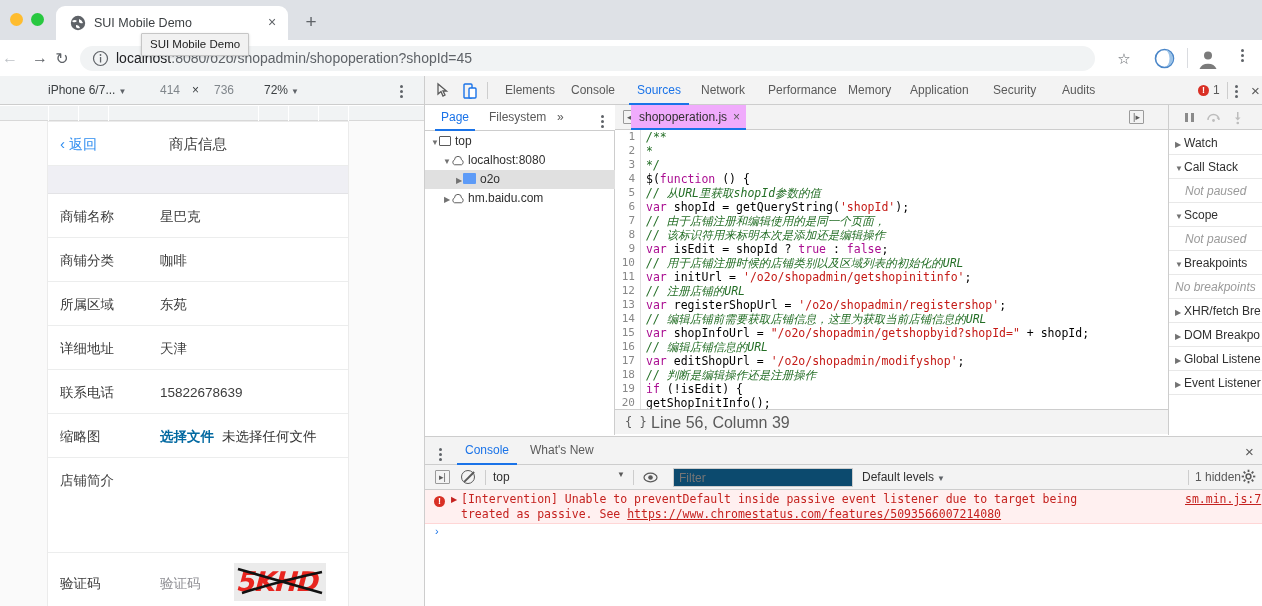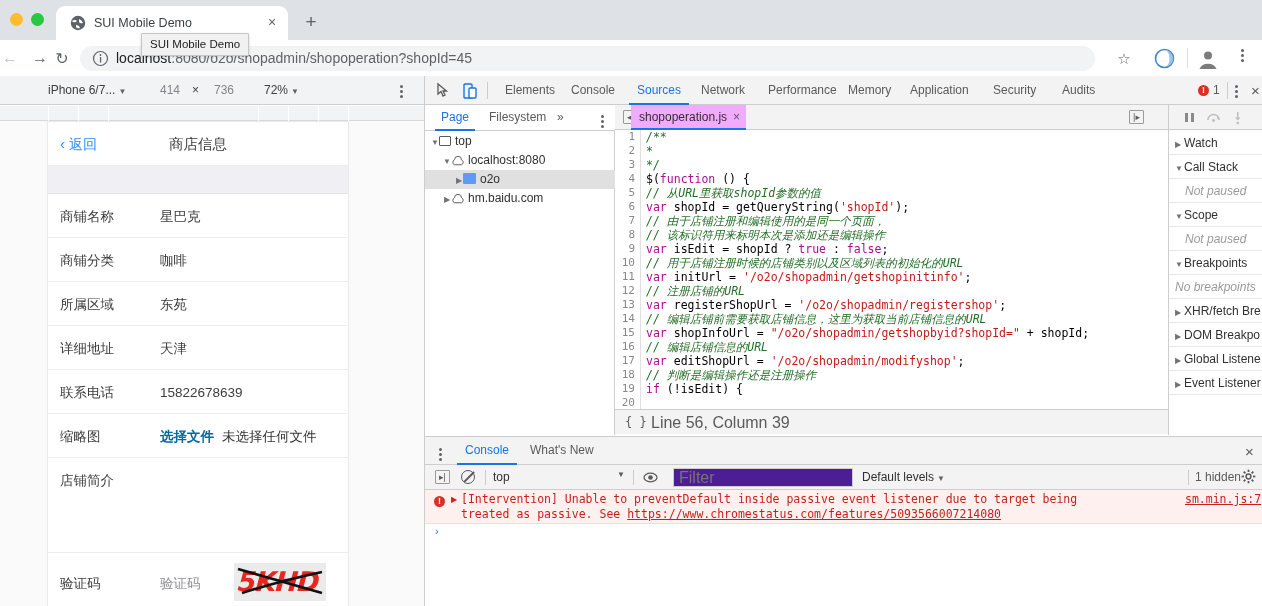--- a/index.html
+++ b/index.html
@@ -241,21 +241,21 @@
   #con-sidebar-btn { position:absolute; left:10px; top:5px; width:15px; height:14px; border:1px solid #9a9a9a; border-radius:1px; font-size:9px; text-align:center; line-height:13px; color:#5a5a5a; cursor:pointer;}
   #con-clear { position:absolute; left:36px; top:5px; width:14px; height:14px; border-radius:50%; border:1.5px solid #5a5a5a; cursor:pointer;}
   #con-clear:after { content:""; position:absolute; left:0px; top:5px; width:14px; height:1.5px; background:#5a5a5a; transform:rotate(-45deg); }
   #con-sep1 { position:absolute; left:60px; top:5px; width:1px; height:15px; background:#cdcdcd; }
   #con-ctx { position:absolute; left:68px; top:4px; font-size:12px; color:#303030; line-height:17px; cursor:pointer;}
   #con-ctx-caret { position:absolute; left:192px; top:5px; font-size:8px; color:#5a5a5a; }
   #con-sep2 { position:absolute; left:208px; top:5px; width:1px; height:15px; background:#cdcdcd; }
   #con-eye { position:absolute; left:218px; top:5px; width:15px; height:15px; cursor:pointer;}
   #con-filter {
     position:absolute; left:248px; top:3px; width:180px; height:19px;
-    border:1px solid #cdcdcd; background:#4c1d95; font-size:16px; color:#9a9a9a; padding:0 5px; line-height:17px;
+    border:1px solid #cdcdcd; background:#0c4a6e; font-size:12px; color:#9a9a9a; padding:0 5px; line-height:17px;
     font-family:"Liberation Sans", sans-serif;
   }
   #con-levels { position:absolute; left:437px; top:4px; font-size:12px; color:#303030; line-height:17px; cursor:pointer;}
   #con-sep3 { position:absolute; left:763px; top:5px; width:1px; height:15px; background:#cdcdcd; }
   #con-hidden { position:absolute; left:770px; top:4px; font-size:12px; color:#5a5a5a; line-height:17px; cursor:pointer;}
   #con-gear { position:absolute; left:816px; top:4px; width:15px; height:15px; cursor:pointer;}
   #con-body { position:absolute; left:0; top:53px; width:838px; height:117px; background:#fff; overflow:hidden; }
   #err-row {
     position:relative; background:#fff0f0; border-bottom:1px solid #ffd6d6;
     min-height:34px; padding:3px 0 4px 0;
@@ -510,20 +510,21 @@
           <div class="cl"><span class="c-com">    // 用于店铺注册时候的店铺类别以及区域列表的初始化的URL</span></div>
           <div class="cl"><span class="c-pln">    </span><span class="c-kw">var</span><span class="c-pln"> initUrl = </span><span class="c-str">'/o2o/shopadmin/getshopinitinfo'</span><span class="c-pln">;</span></div>
           <div class="cl"><span class="c-com">    // 注册店铺的URL</span></div>
           <div class="cl"><span class="c-pln">    </span><span class="c-kw">var</span><span class="c-pln"> registerShopUrl = </span><span class="c-str">'/o2o/shopadmin/registershop'</span><span class="c-pln">;</span></div>
           <div class="cl"><span class="c-com">    // 编辑店铺前需要获取店铺信息，这里为获取当前店铺信息的URL</span></div>
           <div class="cl"><span class="c-pln">    </span><span class="c-kw">var</span><span class="c-pln"> shopInfoUrl = </span><span class="c-str">"/o2o/shopadmin/getshopbyid?shopId="</span><span class="c-pln"> + shopId;</span></div>
           <div class="cl"><span class="c-com">    // 编辑店铺信息的URL</span></div>
           <div class="cl"><span class="c-pln">    </span><span class="c-kw">var</span><span class="c-pln"> editShopUrl = </span><span class="c-str">'/o2o/shopadmin/modifyshop'</span><span class="c-pln">;</span></div>
           <div class="cl"><span class="c-com">    // 判断是编辑操作还是注册操作</span></div>
           <div class="cl"><span class="c-pln">    </span><span class="c-kw">if</span><span class="c-pln"> (!isEdit) {</span></div>
+          <div class="cl"><span class="c-pln">        getShopInitInfo();</span></div>
         </div>
     </div>
 
     <div id="ed-status">
       <div id="braces">{ }</div>
       <div id="cursor-pos">Line 56, Column 39</div>
     </div>
   </div>
 
   <div id="dbg-pane">

